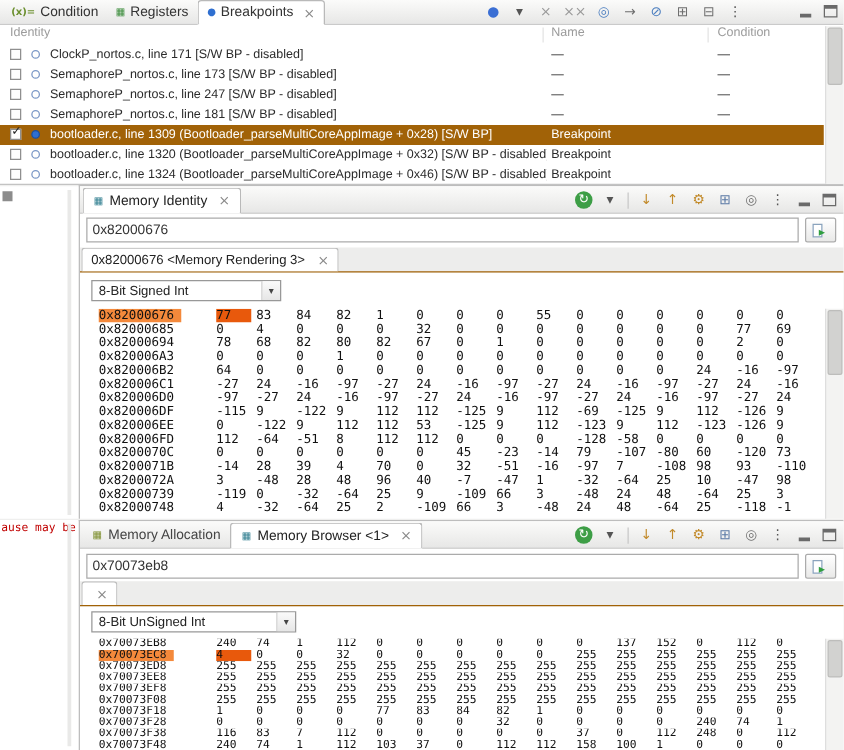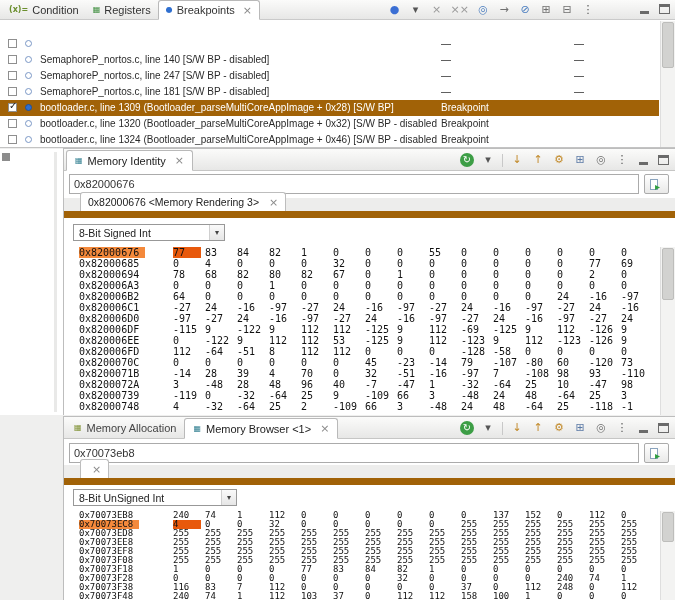--- a/index.html
+++ b/index.html
@@ -62,21 +62,21 @@
   #mid-toolbar,#bot-toolbar{right:46px;top:4px}
   #mid-panel .minmax,#bot-panel .minmax{right:6px;top:6px}
   .addrin{position:absolute;left:5px;width:570px;height:20px;border:1px solid #ababab;background:#fff;font-size:11px;font-family:"Liberation Sans",sans-serif;padding:0 4px;color:#333;outline:none}
   #mid-panel .addrin{top:25px}
   #bot-panel .addrin{top:26px}
   .gobtn{position:absolute;left:580px;width:25px;height:20px;border:1px solid #ababab;border-radius:2px;background:linear-gradient(#ffffff,#e9e9e8);display:flex;align-items:center;justify-content:center}
   #mid-panel .gobtn{top:25px}
   #bot-panel .gobtn{top:26px}
   .gopage{width:8px;height:11px;background:#fff;border:1px solid #8aa3bd}
   .goarr{color:#2f9e3f;font-size:10px;font-family:"DejaVu Sans",sans-serif;position:relative;left:-3px;top:2px;font-weight:bold}
-  .rtabbar{position:absolute;left:0;right:0;background:#ededec;border-bottom:7px solid #a16207;display:flex;align-items:flex-end;padding-left:16px}
+  .rtabbar{position:absolute;left:0;right:0;background:#ededec;border-bottom:1px solid #a16207;display:flex;padding-left:1px}
   #mid-panel .rtabbar{top:49px;height:20px}
   #bot-panel .rtabbar{top:48px;height:20px}
   .rtab{display:flex;align-items:center;gap:6px;height:19px;padding:0 7px;background:#fff;border:1px solid #bdbdbd;border-bottom:none;border-radius:3px 3px 0 0;font-size:10.5px;color:#222;white-space:nowrap}
   .fmt{position:absolute;left:9px;height:17px;border:1px solid #989898;background:#fff;display:flex;align-items:center;justify-content:space-between;padding-left:5px;font-size:10.5px;color:#222}
   #mid-panel .fmt{top:75px;width:152px}
   #bot-panel .fmt{top:72px;width:164px}
   .caret{width:15px;height:100%;border-left:1px solid #cfcfcf;background:linear-gradient(#fafafa,#e6e6e6);display:flex;align-items:center;justify-content:center;font-size:8px;color:#444;font-family:"DejaVu Sans",sans-serif}
   .grid{position:absolute;left:0;right:16px;font-family:"DejaVu Sans Mono",monospace;color:#111}
   #mid-grid{top:98px}
   #bot-grid{top:94px}
@@ -124,31 +124,39 @@
         <span class="tbi" style="color: rgb(111, 111, 111);">→</span>
         <span class="tbi" style="color: rgb(74, 125, 191);">⊘</span>
         <span class="tbi" style="color: rgb(111, 111, 111);">⊞</span>
         <span class="tbi" style="color: rgb(111, 111, 111);">⊟</span>
         <span class="tbi" style="color: rgb(85, 85, 85);">⋮</span>
       </div>
     <div class="minmax">
       <span class="mmicon min"></span>
       <span class="mmicon max"></span>
     </div>
+    <div class="bphead">
+      <span class="h-id">Identity</span>
+      <span class="h-nm">Name</span>
+      <span class="h-cd">Condition</span>
+      <span class="hsep s1"></span>
+      <span class="hsep s2"></span>
+    </div>
     <div id="bp-rows">
         <div class="bprow">
           <span class="cb"></span>
           <span class="bpdot"></span>
+          <span class="ident">ClockP_nortos.c, line 171 [S/W BP - disabled]</span>
           <span class="colname">—</span>
           <span class="colcond">—</span>
         </div>
         <div class="bprow">
           <span class="cb"></span>
           <span class="bpdot"></span>
-          <span class="ident">SemaphoreP_nortos.c, line 140 [S/W BP - disabled]</span>
+          <span class="ident">SemaphoreP_nortos.c, line 173 [S/W BP - disabled]</span>
           <span class="colname">—</span>
           <span class="colcond">—</span>
         </div>
         <div class="bprow">
           <span class="cb"></span>
           <span class="bpdot"></span>
           <span class="ident">SemaphoreP_nortos.c, line 247 [S/W BP - disabled]</span>
           <span class="colname">—</span>
           <span class="colcond">—</span>
         </div>
@@ -181,20 +189,24 @@
           <span class="colcond"></span>
         </div>
       </div>
     <div class="sbtrack top-sb">
         <div class="sbthumb"></div>
       </div>
   </div>
 
   <div id="mid-gutter">
     <span class="frag"></span>
+    <div class="gstrip"></div>
+  </div>
+  <div id="bot-gutter">
+    <div class="gerr">ause may be</div>
     <div class="gstrip"></div>
   </div>
 
   <div id="mid-panel" class="panel">
     <div class="paneltabs" id="mid-tabs">
         <div class="ptab active">
           <span class="ticon" style="color: rgb(46, 125, 143);">▦</span>
           <span class="tlabel">Memory Identity</span>
           <span class="tclose">×</span>
         </div>

